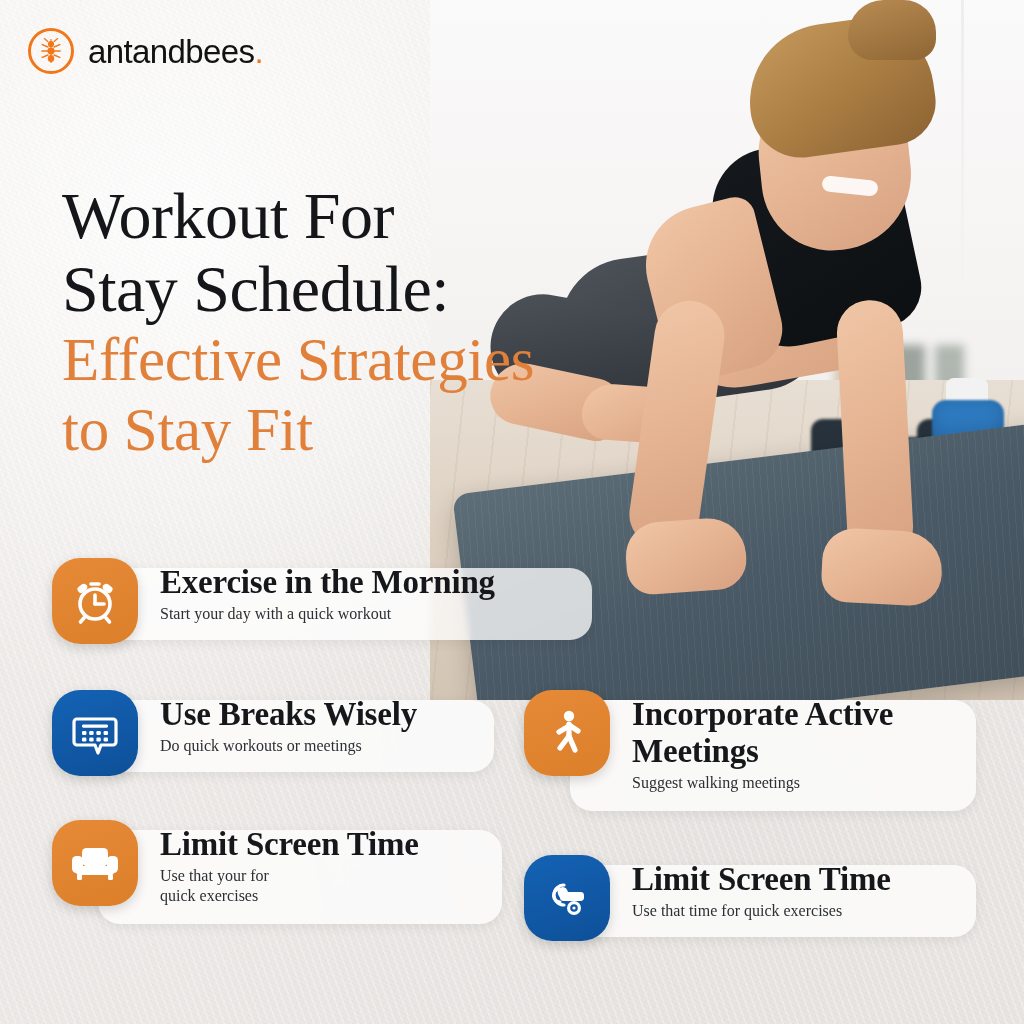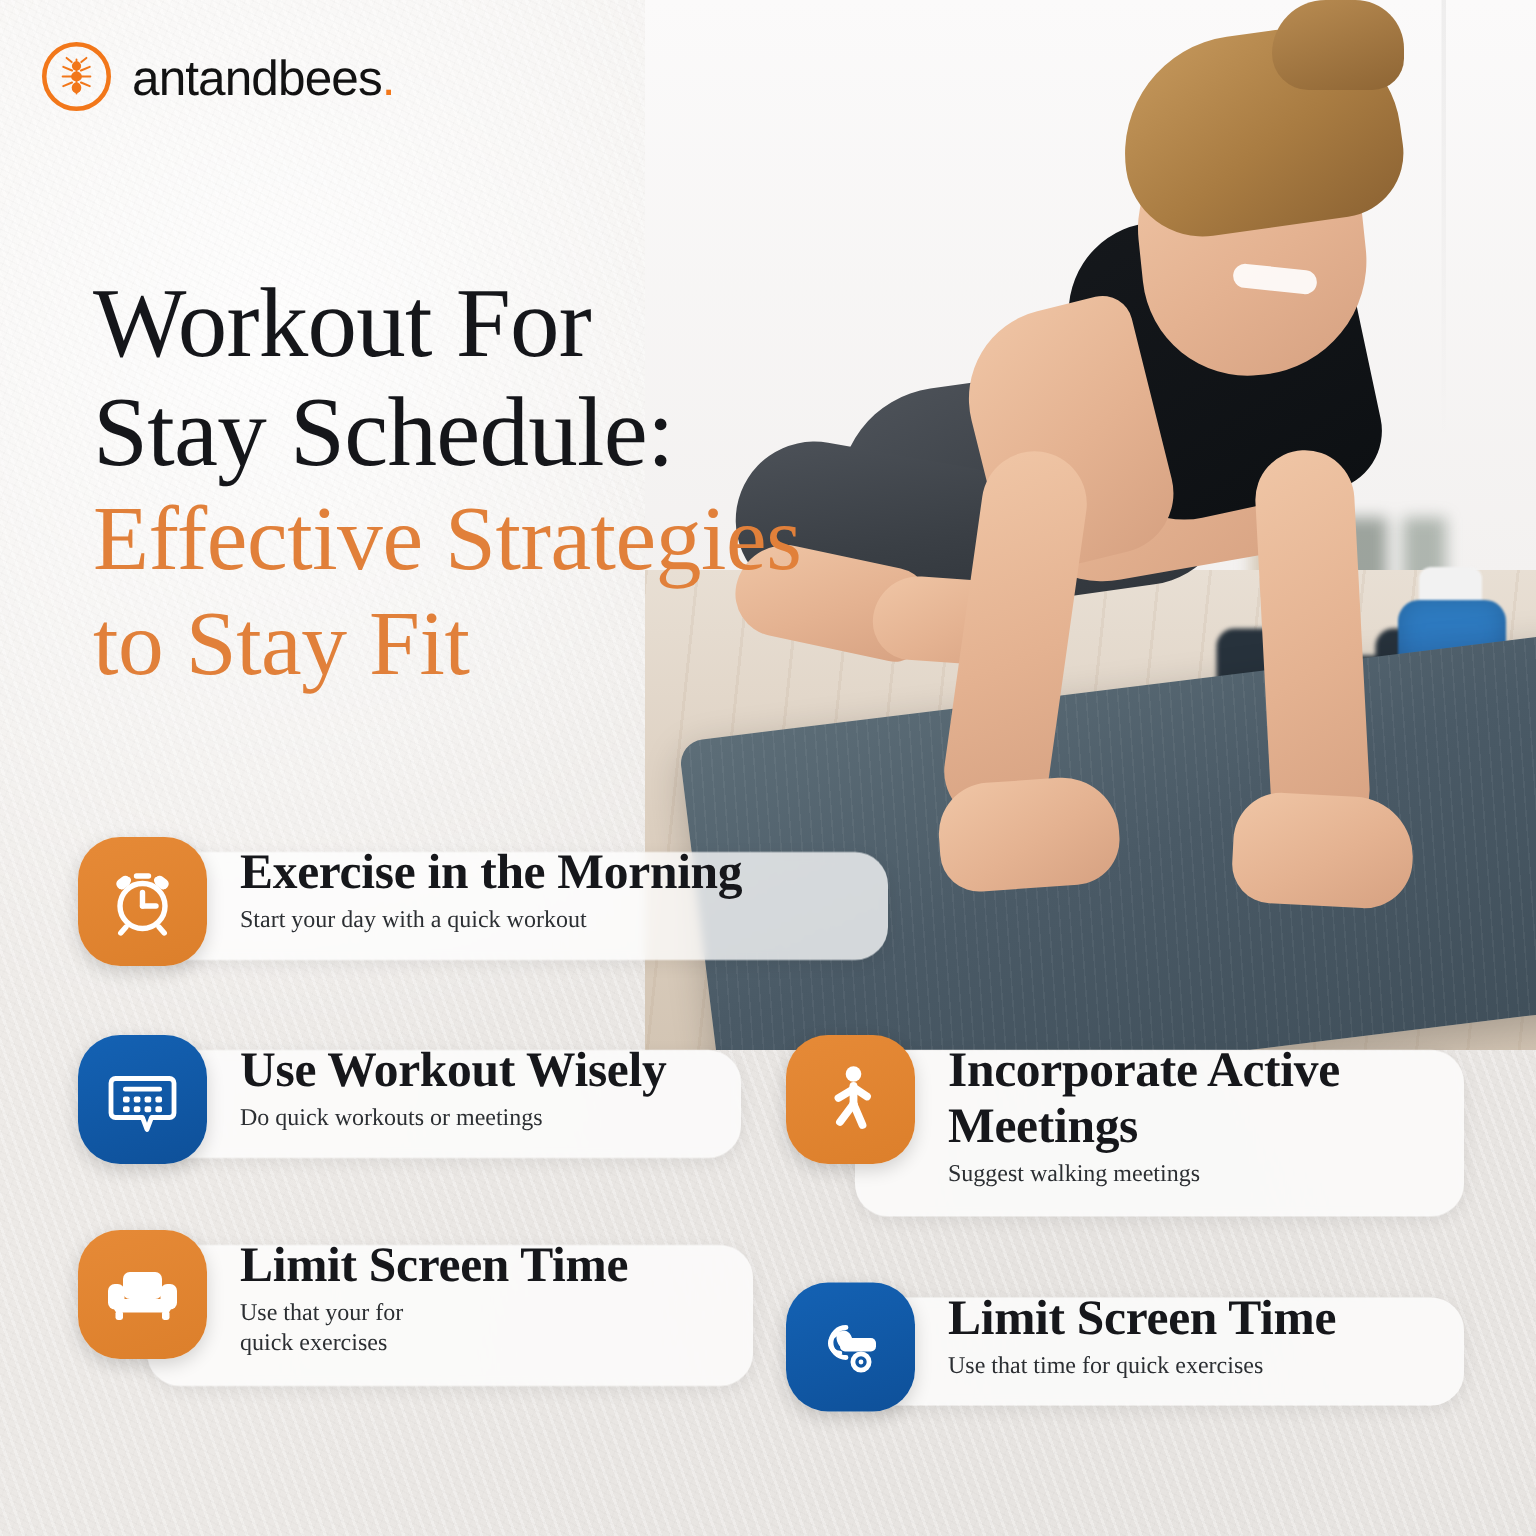--- a/index.html
+++ b/index.html
@@ -349,21 +349,21 @@
           <rect x="28.4" y="25" width="4.4" height="4" rx="1.2"></rect>
           <rect x="35.6" y="25" width="4.4" height="4" rx="1.2"></rect>
           <rect x="14" y="31.5" width="4.4" height="4" rx="1.2"></rect>
           <rect x="21.2" y="31.5" width="4.4" height="4" rx="1.2"></rect>
           <rect x="28.4" y="31.5" width="4.4" height="4" rx="1.2"></rect>
           <rect x="35.6" y="31.5" width="4.4" height="4" rx="1.2"></rect>
         </g>
       </svg>
     </div>
     <div class="card-text">
-      <div class="card-title">Use Workout Wisely</div>
+      <div class="card-title">Use Breaks Wisely</div>
       <div class="card-sub">Do quick workouts or meetings</div>
     </div>
   </div>
 
   <div class="card" id="card-2">
     <div class="card-pill"></div>
     <div class="tile orange">
       <svg width="56" height="56" viewBox="0 0 56 56" aria-hidden="true">
         <g fill="#fff">
           <rect x="15" y="13" width="26" height="18" rx="4.5"></rect>

